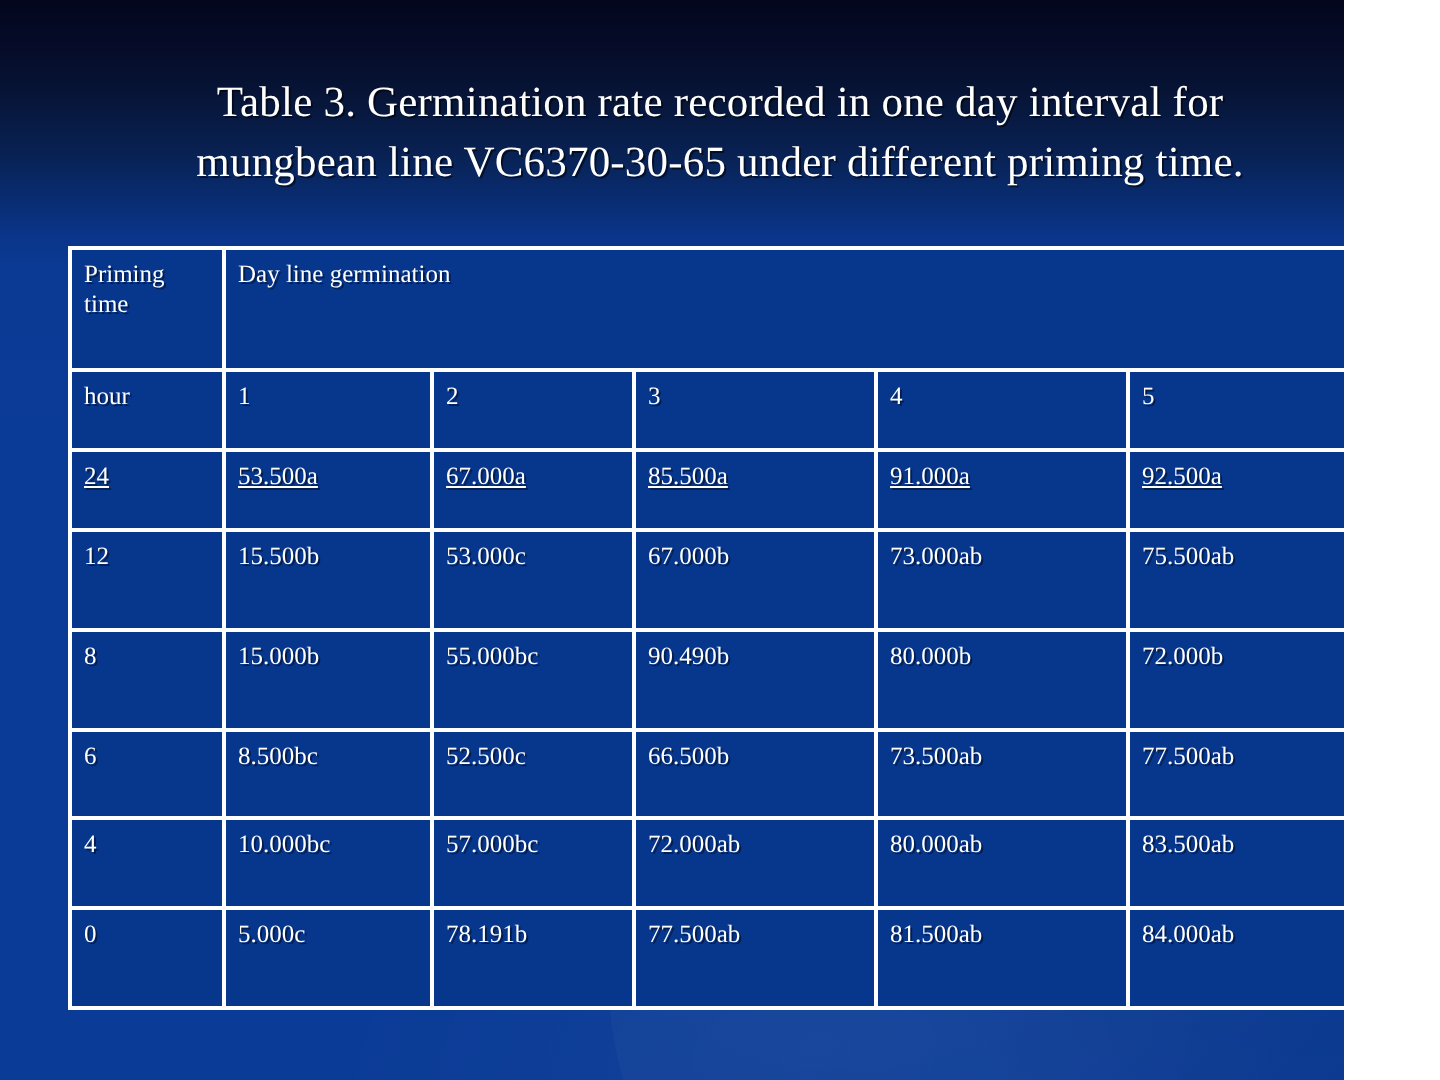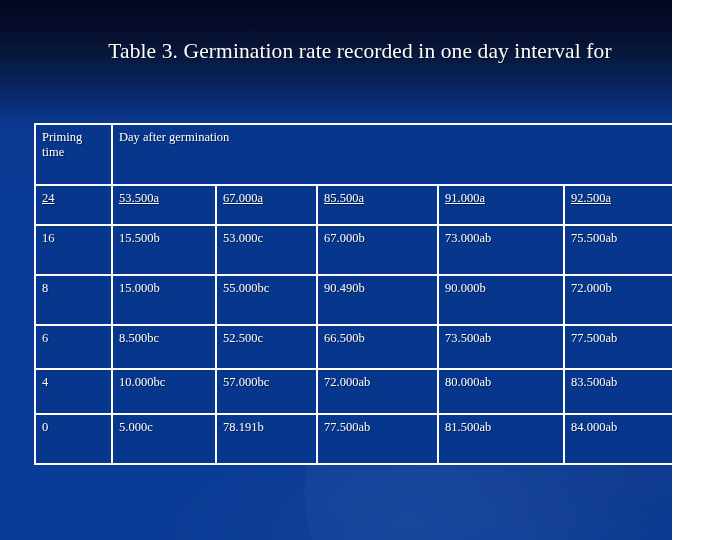--- a/index.html
+++ b/index.html
@@ -132,61 +132,70 @@
 
 <div id="slide">
 
   <div class="swirl swirl-a"></div>
   <div class="swirl swirl-b"></div>
   <div class="swirl swirl-c"></div>
   <div class="swirl swirl-d"></div>
 
   <div id="title-block">
     <span class="tline">Table 3. Germination rate recorded in one day interval for</span>
+    <span class="tline">mungbean line VC6370-30-65 under different priming time.</span>
   </div>
 
   <table id="germination-table">
     <colgroup>
       <col class="col-priming">
       <col class="col-d1">
       <col class="col-d2">
       <col class="col-d3">
       <col class="col-d4">
       <col class="col-d5">
     </colgroup>
     <tbody>
       <tr class="r-head1">
         <td>Priming time</td>
-        <td colspan="5">Day after germination</td>
+        <td colspan="5">Day line germination</td>
+      </tr>
+      <tr class="r-head2">
+        <td>hour</td>
+        <td>1</td>
+        <td>2</td>
+        <td>3</td>
+        <td>4</td>
+        <td>5</td>
       </tr>
 
       <tr class="r-24">
         <td>24</td>
         <td>53.500a</td>
         <td>67.000a</td>
         <td>85.500a</td>
         <td>91.000a</td>
         <td>92.500a</td>
       </tr>
 
       <tr class="r-10">
-        <td>16</td>
+        <td>12</td>
         <td>15.500b</td>
         <td>53.000c</td>
         <td>67.000b</td>
         <td>73.000ab</td>
         <td>75.500ab</td>
       </tr>
 
       <tr class="r-8">
         <td>8</td>
         <td>15.000b</td>
         <td>55.000bc</td>
         <td>90.490b</td>
-        <td>90.000b</td>
+        <td>80.000b</td>
         <td>72.000b</td>
       </tr>
 
       <tr class="r-6">
         <td>6</td>
         <td>8.500bc</td>
         <td>52.500c</td>
         <td>66.500b</td>
         <td>73.500ab</td>
         <td>77.500ab</td>

